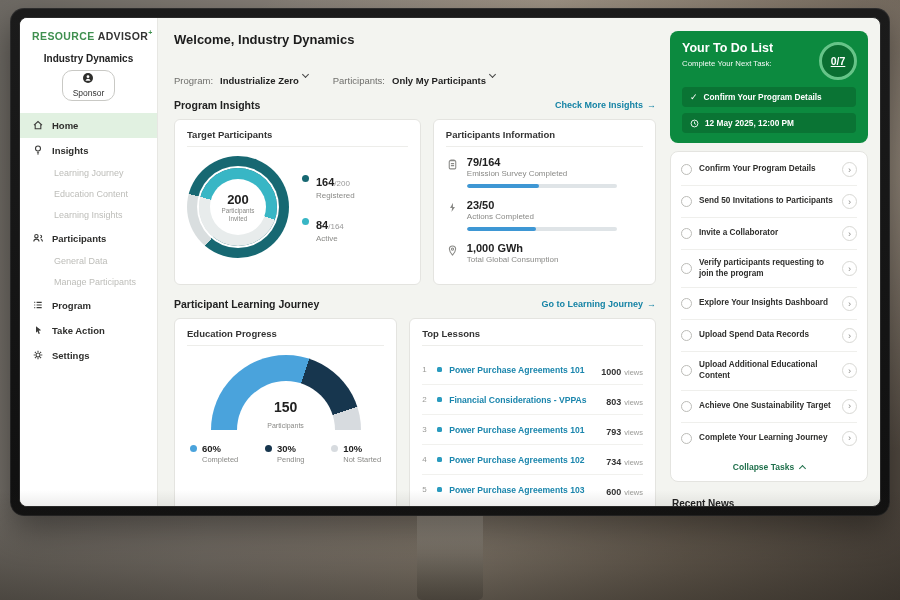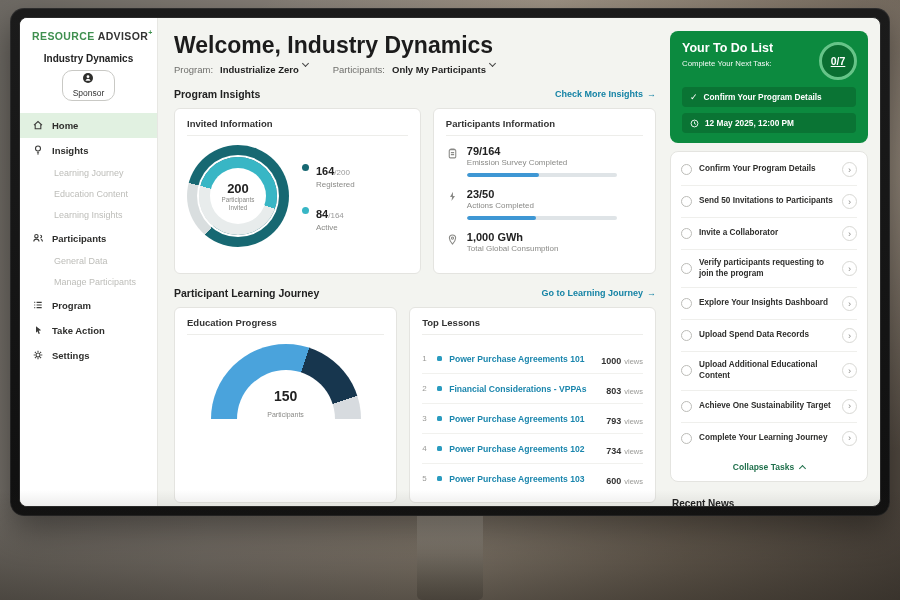--- a/index.html
+++ b/index.html
@@ -31,21 +31,21 @@
     border:1px solid #c9c9c5;border-radius:10px;padding:2px 10px;font-size:8.5px;color:#333;flex-direction:column;}
   nav{margin-top:12px;}
   .nav-item{display:flex;align-items:center;gap:8px;padding:6.5px 12px;font-size:9.5px;
     font-weight:700;color:#2e2e2c;cursor:pointer;}
   .nav-item.active{background:#e1f1e1;padding-left:12px;}
   .nav-item svg{width:12px;height:12px;flex:none;color:#3c3c3a;}
   .nav-sub{padding:5.5px 12px 5.5px 34px;font-size:9px;color:#bdbdb9;cursor:pointer;}
 
   
   .main{flex:1;min-width:0;padding:12px 14px 0 16px;overflow:hidden;}
-  h1{font-size:23px;font-weight:700;color:#1c1c1c;margin:2px 0 5px;}
+  h1{font-size:13px;font-weight:700;color:#1c1c1c;margin:2px 0 28px;}
   .filters{display:flex;align-items:center;font-size:9.5px;gap:7px;}
   .flabel{color:#6f6f6c;}
   .fvalue{font-weight:700;color:#222;display:flex;gap:4px;margin-right:18px;cursor:pointer;}
   .chev{width:5px;height:5px;border-right:1.4px solid #444;border-bottom:1.4px solid #444;
     transform:rotate(45deg);margin-top:-3px;}
   .section-row{display:flex;justify-content:space-between;align-items:center;margin:13px 0 8px;gap:20px;}
   .section-title{font-size:10.5px;font-weight:700;color:#222;}
   .section-link{font-size:9px;font-weight:700;color:#1583a5;display:flex;gap:4px;align-items:center;cursor:pointer;}
   .cards-row{display:flex;gap:12px;}
   .card{background:#fff;border:1px solid #e4e4e0;border-radius:6px;padding:9px 12px;flex:1;min-width:0;}
@@ -218,21 +218,21 @@
         <div class="section-row">
           <span class="section-title">Program Insights</span>
           <a class="section-link">
             <span>Check More Insights</span>
             <span>→</span>
           </a>
         </div>
 
         <div class="cards-row">
           <div class="card wide">
-            <div class="card-title">Invited Information</div>
+            <div class="card-title">Target Participants</div>
             <div class="donut-wrap">
               <div class="donut">
                 <div class="ring outer" style="background: conic-gradient(from 285deg, rgb(23, 104, 114) 0deg, rgb(23, 104, 114) 295.2deg, rgb(217, 222, 223) 295.2deg, rgb(217, 222, 223) 360deg);"></div>
                 <div class="ring inner" style="background: conic-gradient(from 285deg, rgb(56, 182, 197) 0deg, rgb(56, 182, 197) 184.39deg, rgb(232, 236, 236) 184.39deg, rgb(232, 236, 236) 360deg);"></div>
                 <div class="hole">
                   <b>200</b>
                   <span>Participants Invited</span>
                 </div>
               </div>
               <div class="dlegend">
@@ -306,20 +306,43 @@
           <div class="card">
             <div class="card-title">Education Progress</div>
             <div class="gauge">
               <div class="gauge-arc" style="background: conic-gradient(from 270deg, rgb(74, 163, 220) 0deg, rgb(74, 163, 220) 108deg, rgb(23, 54, 78) 108deg, rgb(23, 54, 78) 162deg, rgb(215, 219, 223) 162deg, rgb(215, 219, 223) 180deg, transparent 180deg, transparent 360deg);"></div>
               <div class="gauge-hole"></div>
               <div class="gauge-text">
                 <b>150</b>
                 <span>Participants</span>
               </div>
             </div>
+            <div class="glegend">
+              <div class="gleg">
+                <span class="dot" style="background: rgb(74, 163, 220);"></span>
+                <div>
+                    <b>60%</b>
+                <div class="leg-label">Completed</div>
+                  </div>
+              </div>
+              <div class="gleg">
+                <span class="dot" style="background: rgb(23, 54, 78);"></span>
+                <div>
+                    <b>30%</b>
+                <div class="leg-label">Pending</div>
+                  </div>
+              </div>
+              <div class="gleg">
+                <span class="dot" style="background: rgb(215, 219, 223);"></span>
+                <div>
+                    <b>10%</b>
+                <div class="leg-label">Not Started</div>
+                  </div>
+              </div>
+            </div>
           </div>
 
           <div class="card wide">
             <div class="card-title">Top Lessons</div>
             <div class="lesson">
               <span class="lesson-rank">1</span>
               <span class="lesson-dot"></span>
               <span class="lesson-title">Power Purchase Agreements 101</span>
               <span class="lesson-views"><b>1000</b><span>views</span></span>
             </div>

